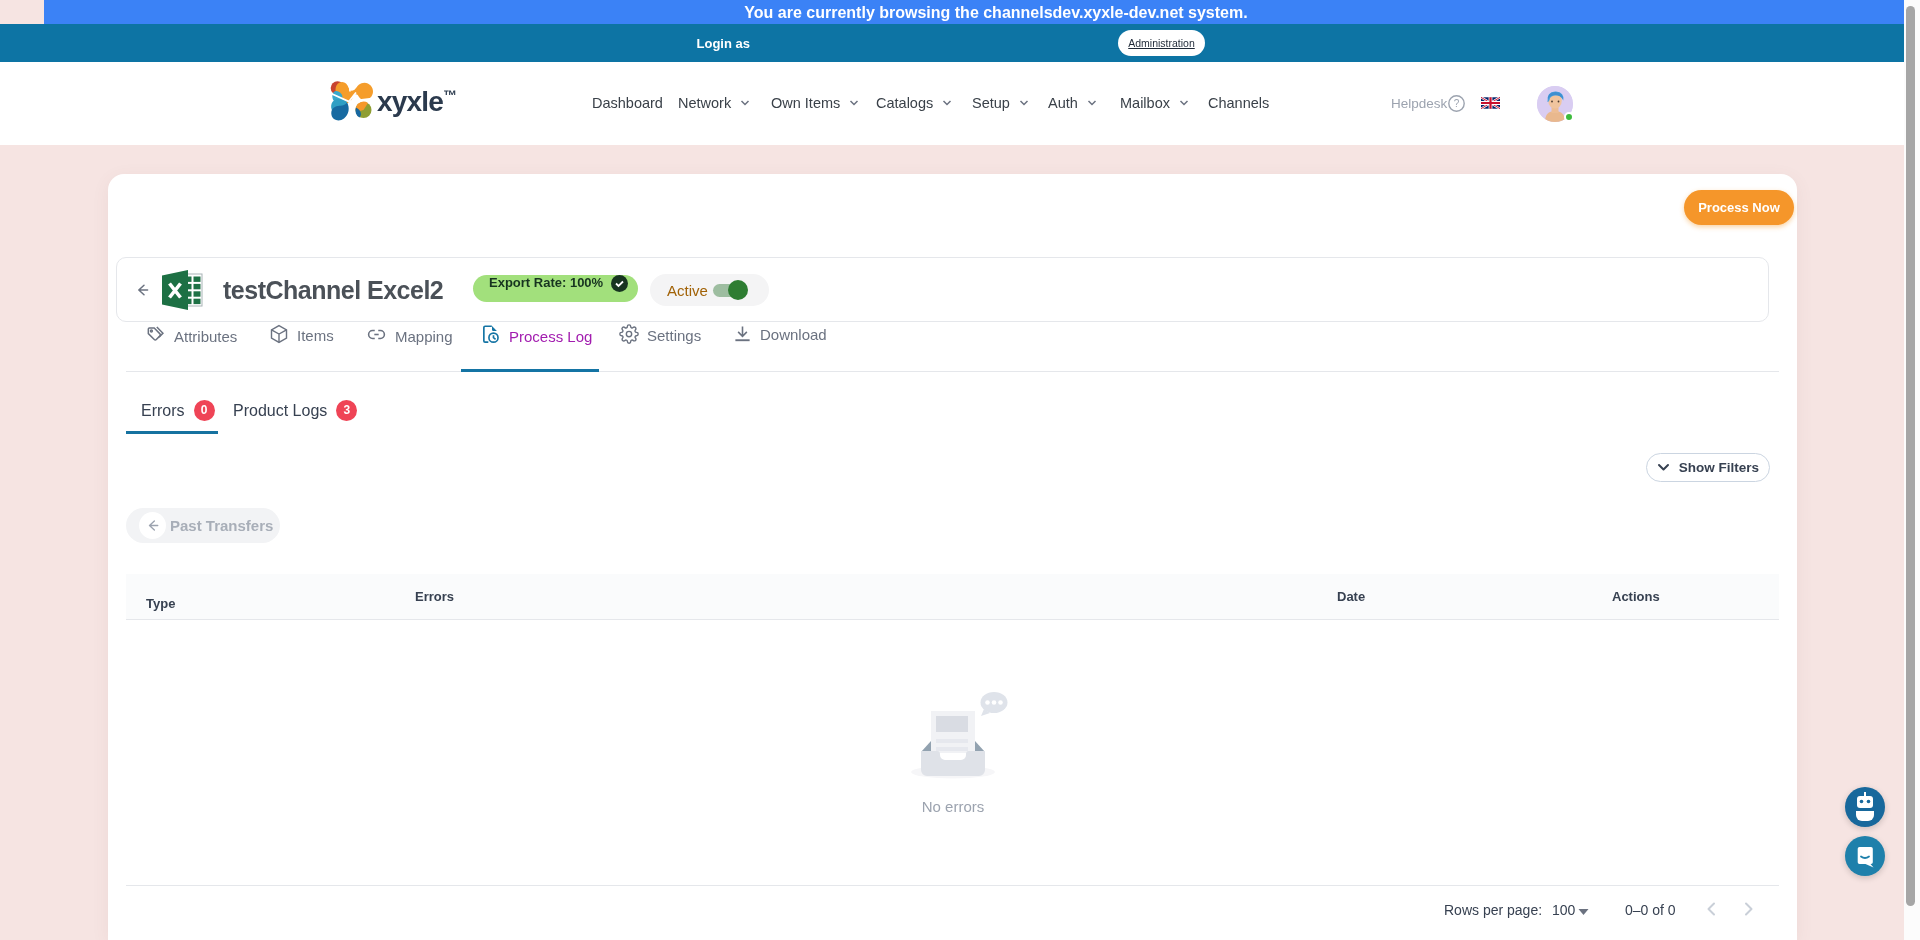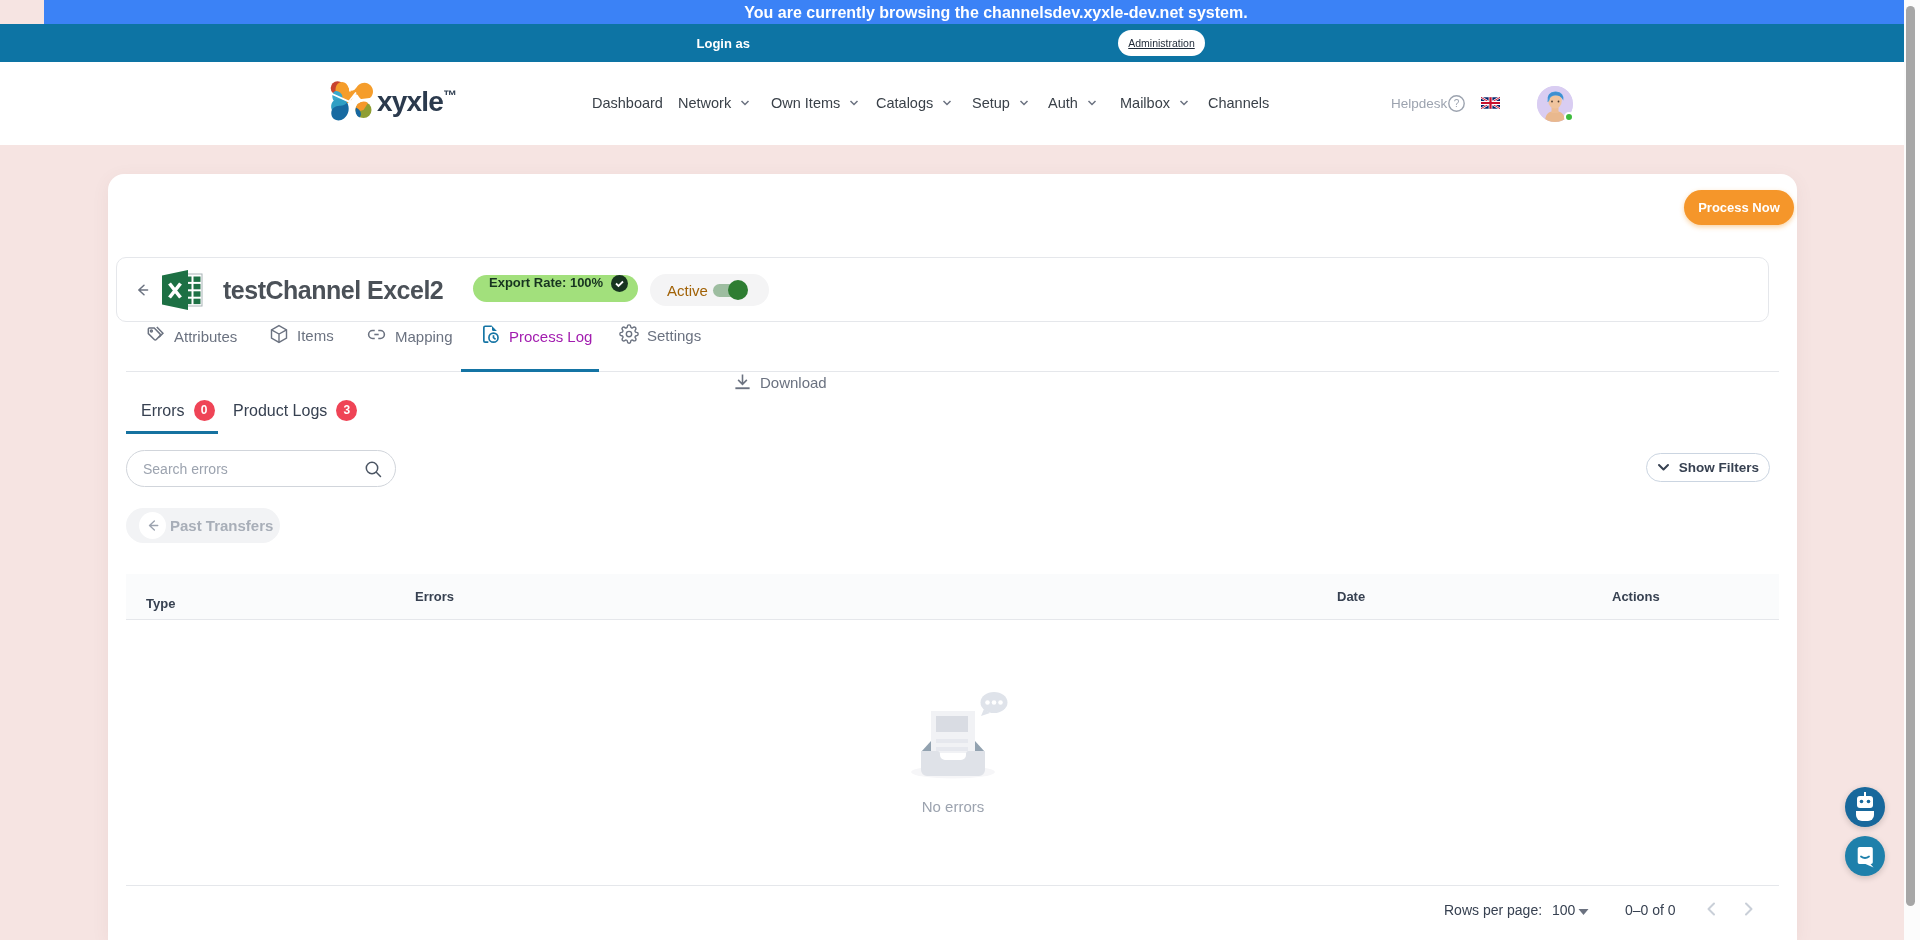--- a/index.html
+++ b/index.html
@@ -213,37 +213,30 @@
     </svg>
     Process Log
   </div>
   <div class="tab" style="left:511px;">
     <svg width="20" height="20" viewBox="0 0 24 24" fill="none" stroke="#6b7280" stroke-width="1.7">
         <circle cx="12" cy="12" r="3.2"></circle>
         <path d="M19.4 15a1.65 1.65 0 0 0 .33 1.82l.06.06a2 2 0 1 1-2.83 2.83l-.06-.06a1.65 1.65 0 0 0-1.82-.33 1.65 1.65 0 0 0-1 1.51V21a2 2 0 1 1-4 0v-.09A1.65 1.65 0 0 0 9 19.4a1.65 1.65 0 0 0-1.82.33l-.06.06a2 2 0 1 1-2.83-2.83l.06-.06a1.65 1.65 0 0 0 .33-1.82 1.65 1.65 0 0 0-1.51-1H3a2 2 0 1 1 0-4h.09A1.65 1.65 0 0 0 4.6 9a1.65 1.65 0 0 0-.33-1.82l-.06-.06a2 2 0 1 1 2.83-2.83l.06.06a1.65 1.65 0 0 0 1.82.33H9a1.65 1.65 0 0 0 1-1.51V3a2 2 0 1 1 4 0v.09a1.65 1.65 0 0 0 1 1.51 1.65 1.65 0 0 0 1.82-.33l.06-.06a2 2 0 1 1 2.83 2.83l-.06.06a1.65 1.65 0 0 0-.33 1.82V9a1.65 1.65 0 0 0 1.51 1H21a2 2 0 1 1 0 4h-.09a1.65 1.65 0 0 0-1.51 1z"></path>
       </svg>
     Settings
   </div>
-  <div class="tab" style="left:625px;margin-top:48px;">
+  <div class="tab" style="left:625px;">
     <svg width="19" height="19" viewBox="0 0 24 24" fill="none" stroke="#6b7280" stroke-width="2">
         <path d="M12 3 V15 M6.5 10 L12 15.5 L17.5 10"></path>
         <path d="M3 20.5 H21" stroke-width="2.4"></path>
       </svg>
     Download
   </div>
   <div class="sub" style="left:33px;">Errors<span class="badge">0</span></div>
   <div class="sub" style="left:125px;">Product Logs<span class="badge">3</span></div>
   <div class="subline"></div>
-  <div class="search">
-    <span class="ph">Search errors</span>
-    <svg width="19" height="19" viewBox="0 0 19 19" fill="none">
-        <circle cx="8" cy="8" r="5.7" stroke="#4b5563" stroke-width="1.5"></circle>
-        <path d="M12.3 12.3 L16.5 16.5" stroke="#4b5563" stroke-width="1.5" stroke-linecap="round"></path>
-      </svg>
-  </div>
   <div class="showfilters">
     <svg width="13" height="13" viewBox="0 0 13 13">
         <path d="M2 4 L6.5 8.5 L11 4" stroke="#374151" stroke-width="2" fill="none" stroke-linecap="round" stroke-linejoin="round"></path>
       </svg>
     Show Filters
   </div>
   <div class="past">
     <div class="circ"><svg width="15" height="15" viewBox="0 0 20 20" style="margin-top:6px;">
           <path d="M12.5 4 L6 10 L12.5 16 M6 10 H17" stroke="#9ca3af" stroke-width="1.8" fill="none" stroke-linecap="round" stroke-linejoin="round"></path>
         </svg></div>

